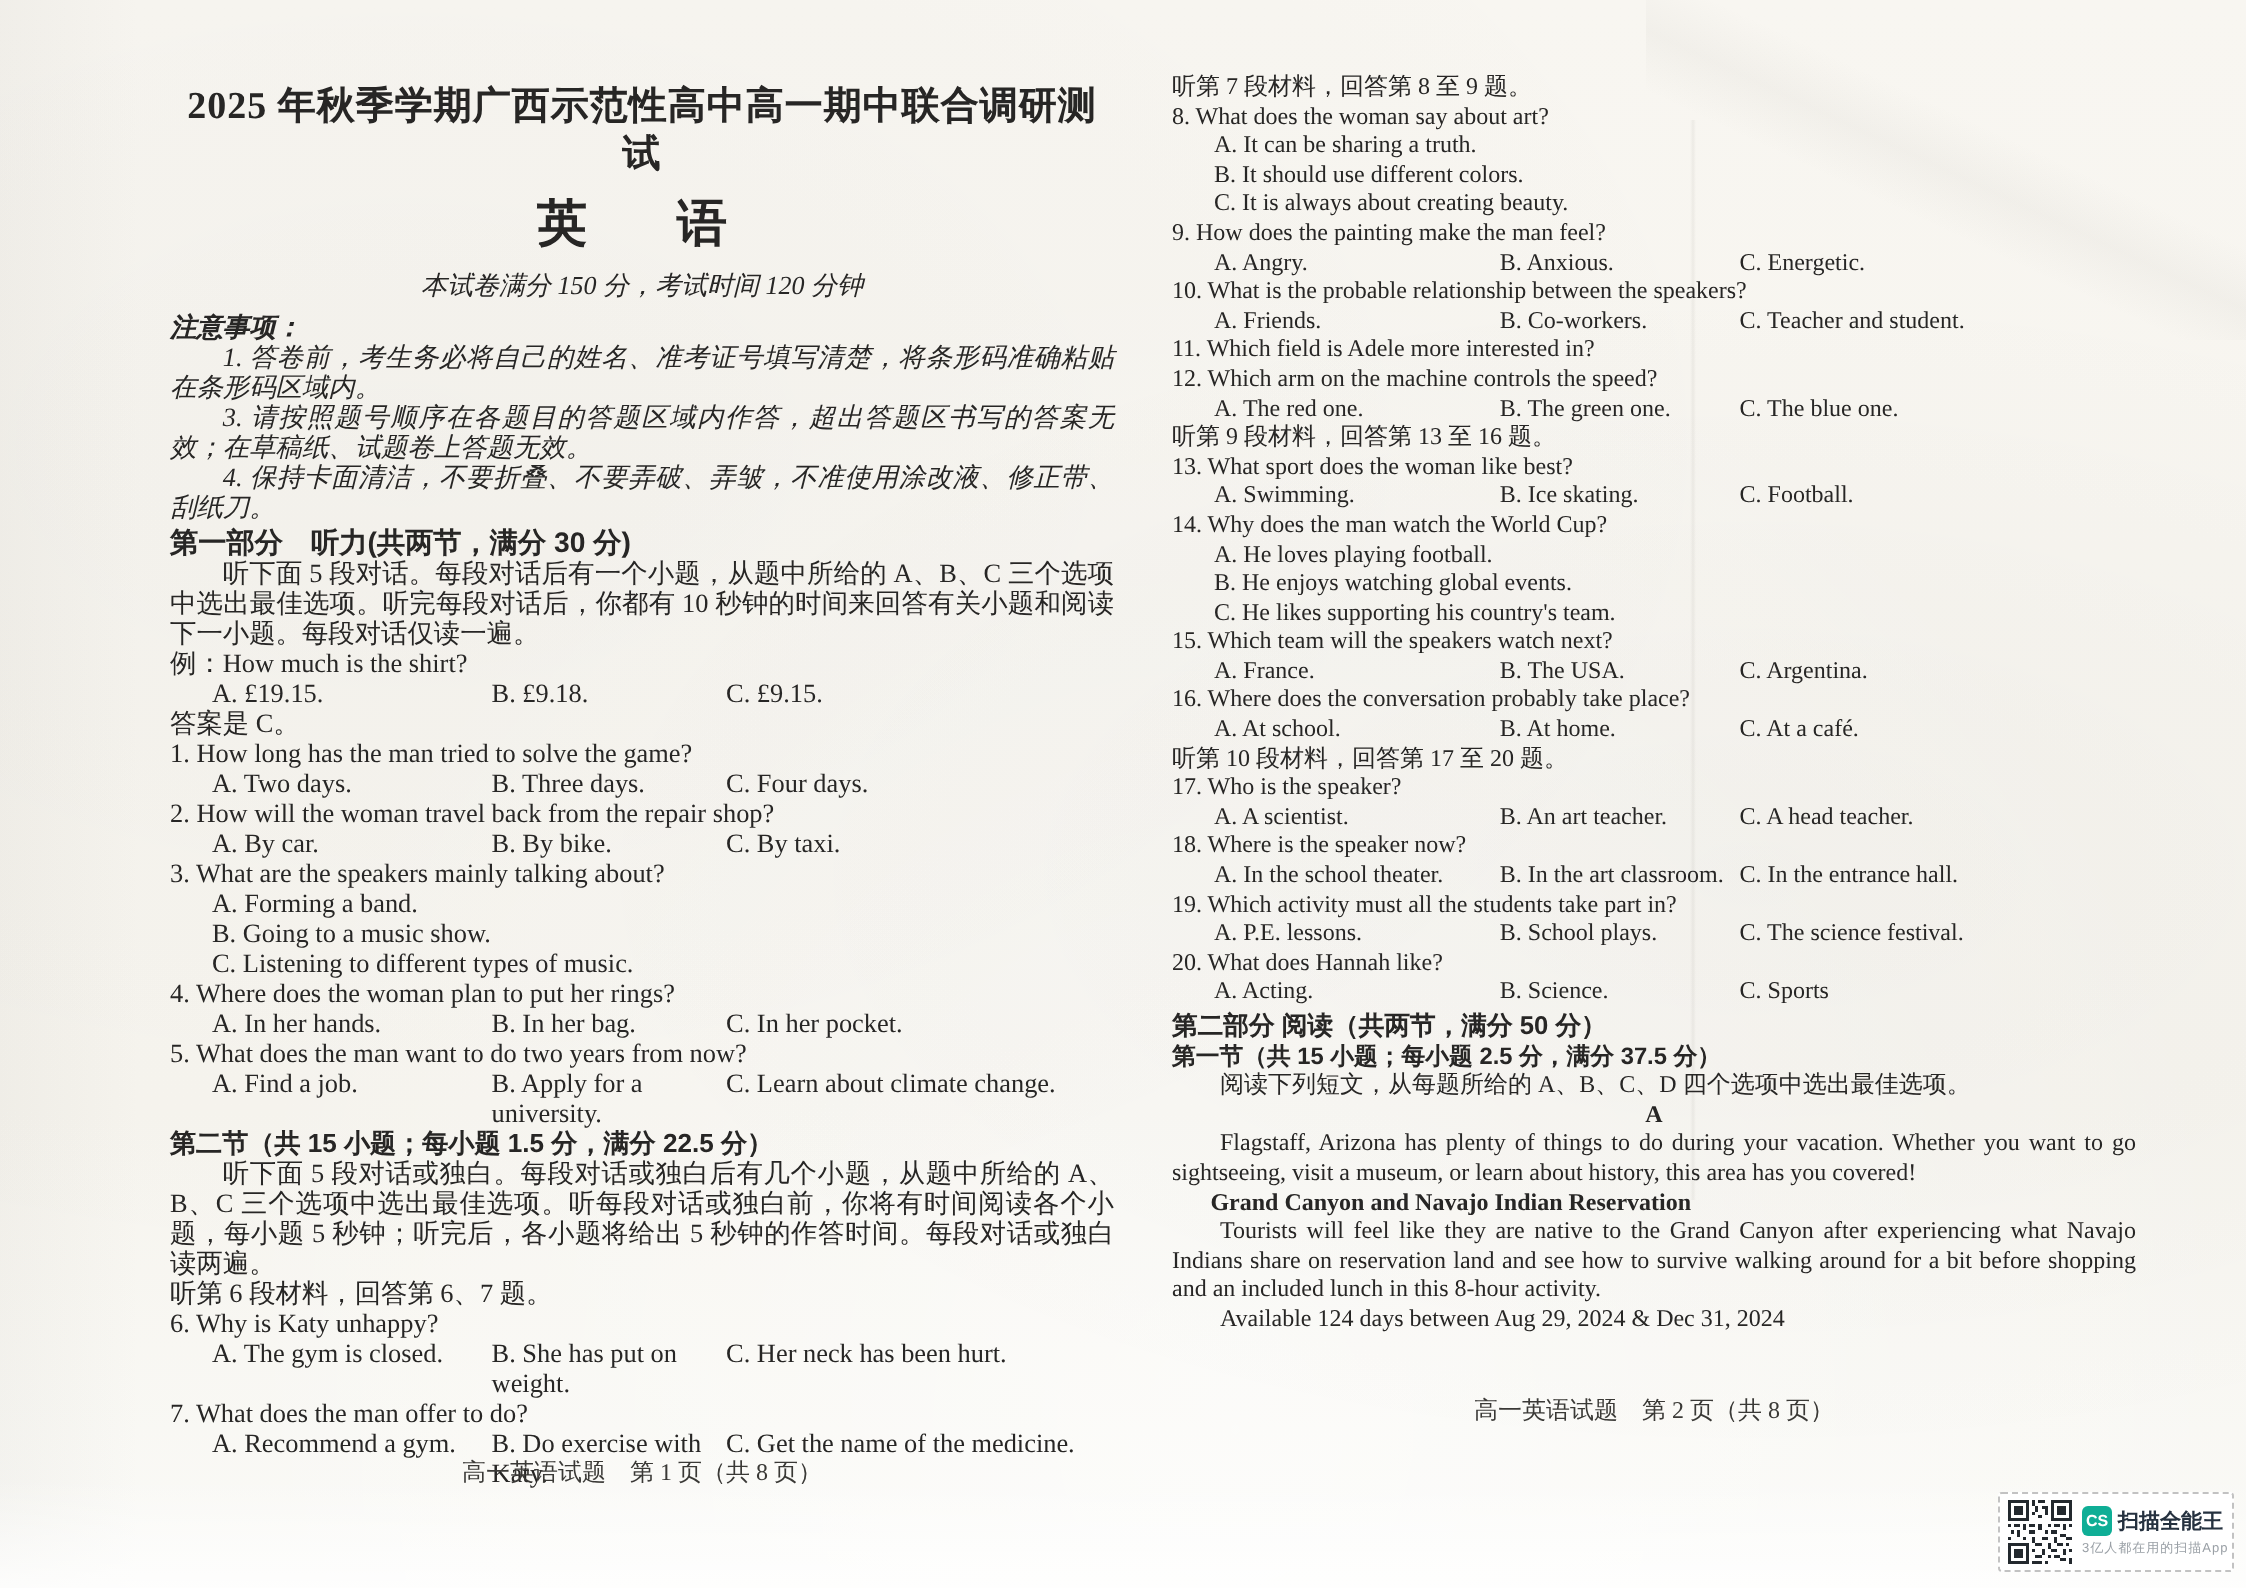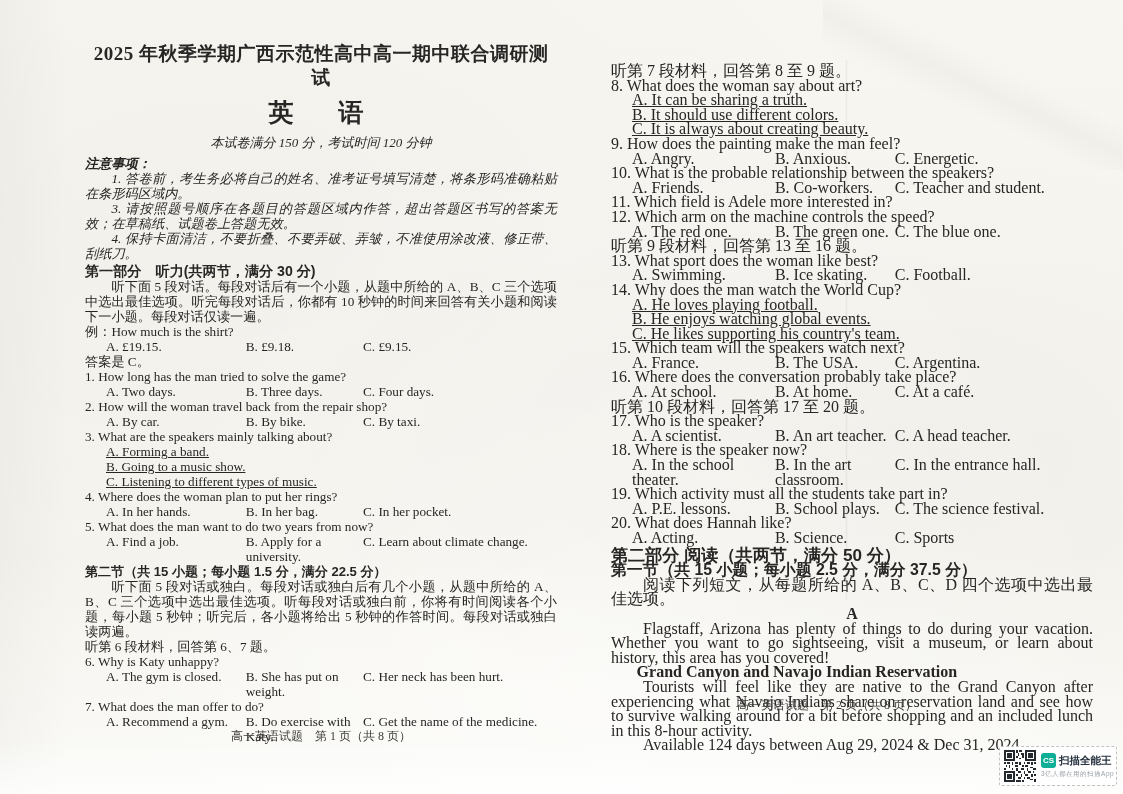--- a/index.html
+++ b/index.html
@@ -16,35 +16,35 @@
     background:linear-gradient(90deg,transparent,rgba(90,85,75,0.07),transparent);pointer-events:none;}
   .fold-tr{position:absolute;right:0;top:0;width:300px;height:170px;
     background:linear-gradient(205deg,transparent 40%,rgba(120,115,105,0.05) 50%,transparent 60%);pointer-events:none;}
   .shade-l{position:absolute;left:0;top:0;width:70px;height:794px;
     background:linear-gradient(90deg,rgba(150,145,135,0.06),transparent);pointer-events:none;}
   .shade-b{position:absolute;left:0;bottom:0;width:1123px;height:55px;
     background:linear-gradient(0deg,rgba(255,255,255,0.75),transparent);pointer-events:none;}
 
   .col{position:absolute;}
   .col1{left:85px;top:42px;width:472px;font-size:13.2px;line-height:15px;}
-  .col2{left:611px;top:36px;width:482px;font-size:16px;line-height:14.6px;margin-top:28px;}
+  .col2{left:586px;top:36px;width:482px;font-size:12px;line-height:14.6px;}
 
   .doc-title{font-weight:bold;font-size:19px;text-align:center;letter-spacing:0.5px;margin-bottom:9px;line-height:24px;}
   .doc-subject{font-weight:bold;font-size:25px;text-align:center;letter-spacing:10px;margin-bottom:8px;line-height:28px;}
   .exam-info{font-style:italic;text-align:center;font-size:13px;margin-bottom:6px;}
   .notes-title{font-weight:bold;font-style:italic;}
   .note{font-style:italic;text-indent:2em;text-align:justify;}
   .sec{font-family:"Liberation Sans","DejaVu Sans",sans-serif;font-weight:bold;font-size:1.07em;margin-top:3px;}
   .subsec{font-family:"Liberation Sans","DejaVu Sans",sans-serif;font-weight:bold;font-size:0.99em;}
   .cnpara{text-indent:2em;text-align:justify;}
   .mat{}
   .qline{}
   .q-text{}
   .optrow{display:grid;grid-template-columns:31% 26% 43%;padding-left:21px;}
-  .optstack div{padding-left:21px;text-decoration:underline;}
+  .optstack div{padding-left:21px;}
   .center-bold{text-align:center;font-weight:bold;}
   .enpara{text-indent:2em;text-align:justify;}
   .enline{text-indent:2em;}
   .boldline{font-weight:bold;text-indent:1.6em;}
 
   .footer{position:absolute;text-align:center;font-size:12px;color:#3a3936;}
   .footer1{left:85px;width:472px;top:728px;}
   .footer2{left:586px;width:482px;top:697px;text-align:center;}
 
   .scan-badge{

